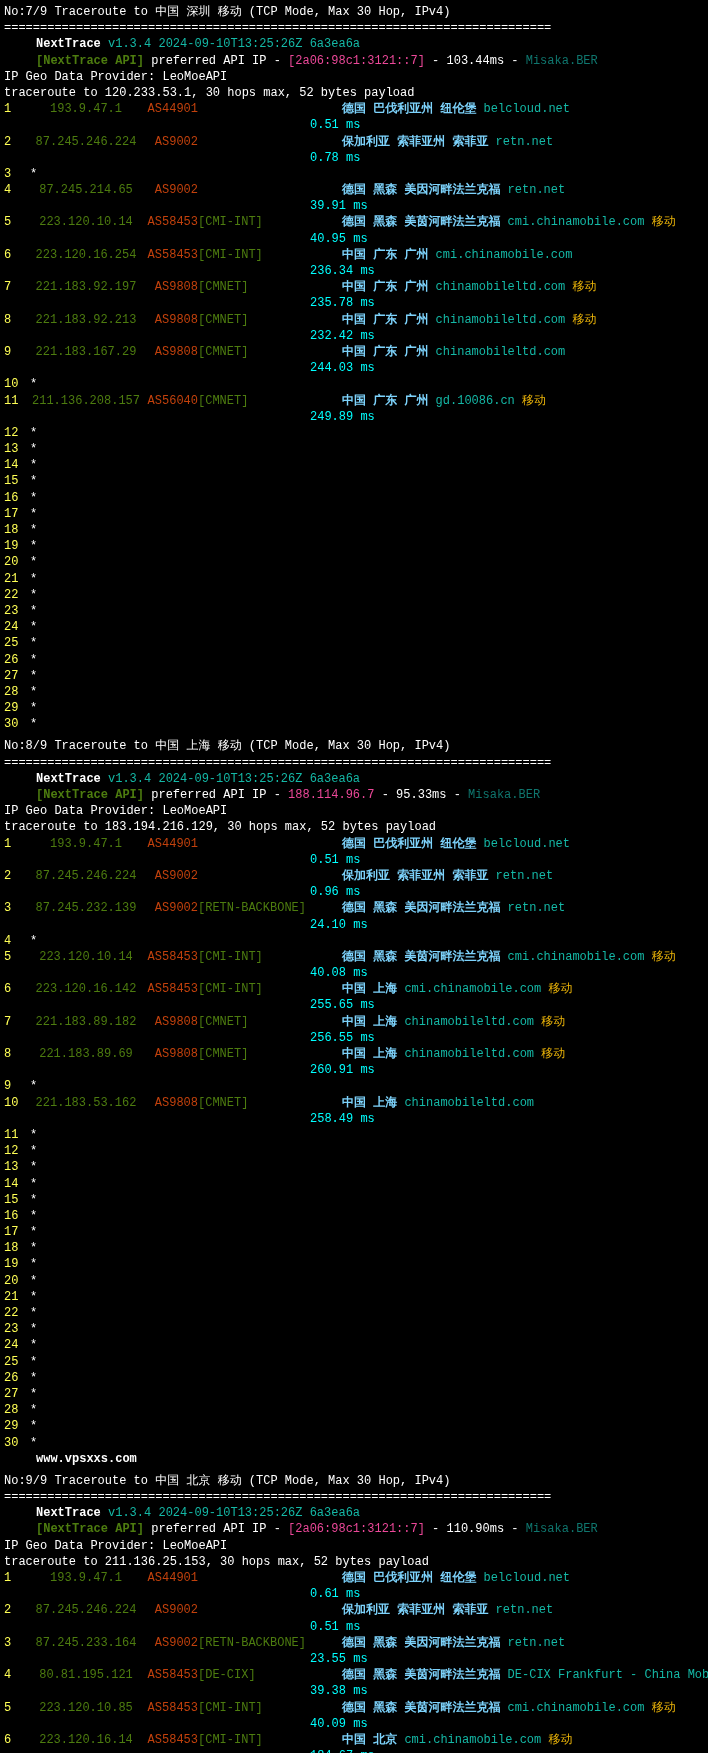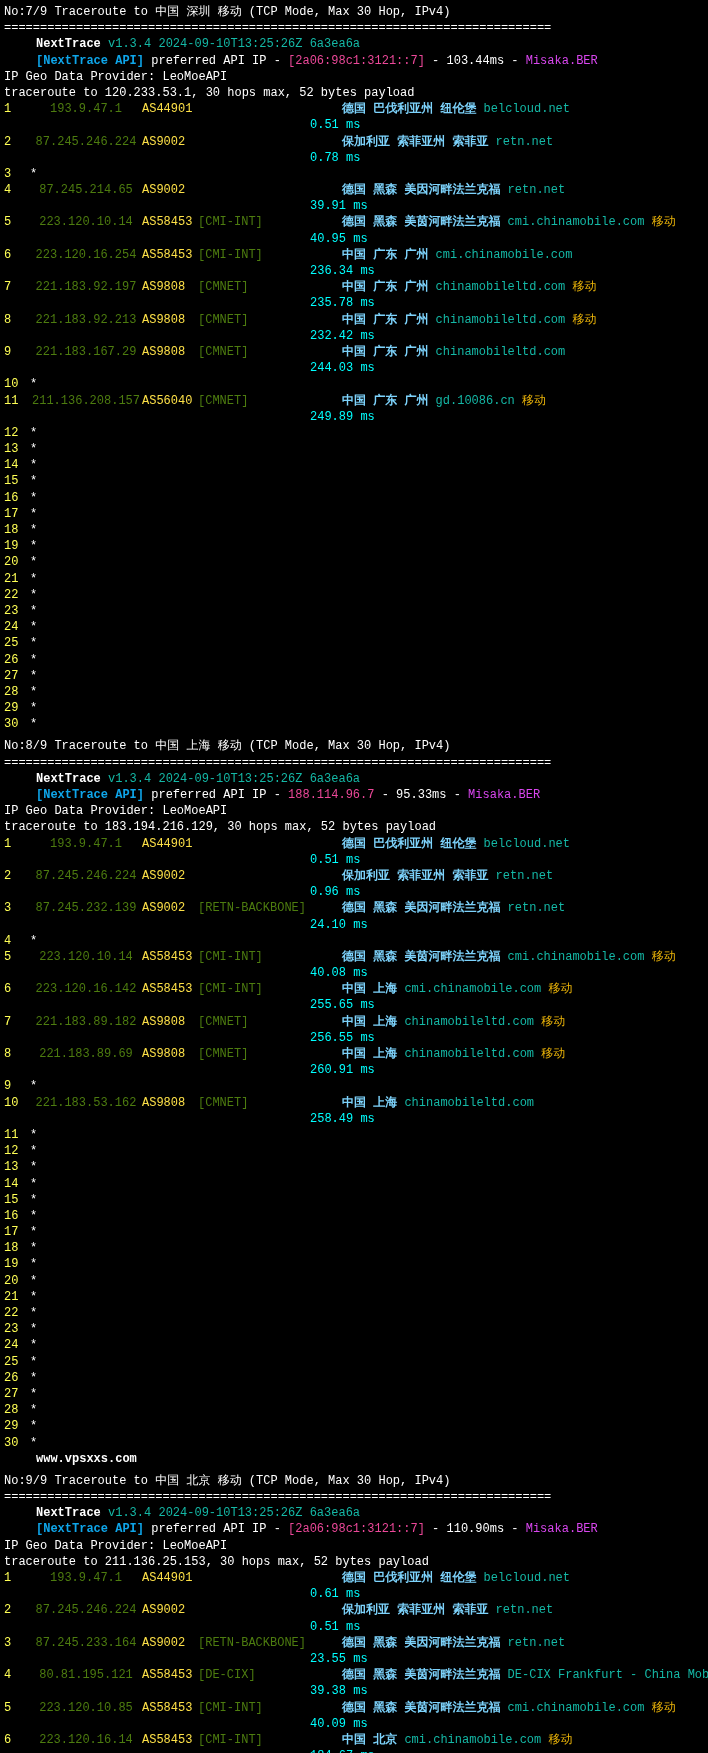--- a/index.html
+++ b/index.html
@@ -7,28 +7,28 @@
     padding: 4px;
     background: #000;
     color: #ccc;
     font-family: "Consolas", "Courier New", monospace;
     font-size: 12px;
     line-height: 1.35;
     width: 708px;
     white-space: nowrap;
   }
   .white { color: #fff; }
-  .yellow { color: #0ea5e9; }
+  .yellow { color: #4d7c0f; }
   .green { color: #ec4899; }
-  .red { color: #d946ef; }
+  .red { color: #0f766e; }
   .block { margin-bottom: 6px; }
   .ver { color: #14b8a6; }
   .cidx { width: 26px; display:inline-block; color:#ffff55; }
   .cip  { width: 112px; display:inline-block; color:#4d7c0f;text-align:center; }
-  .casn { width: 56px; display:inline-block; color:#fde047; }
+  .casn { width: 56px; display:inline-block; color:#c2410c;text-align:right; }
   .ctag { width: 112px; display:inline-block; color:#4d7c0f; }
   .cloc { color:#7dd3fc; }
   .cdom { color:#14b8a6; }
   .ccar { color:#eab308; }
   .b { font-weight: bold; padding-left: 32px; }
   .ms { display:block; margin-left: 306px; color:#00ffff;}
 </style>
 </head>
 <body>
 

